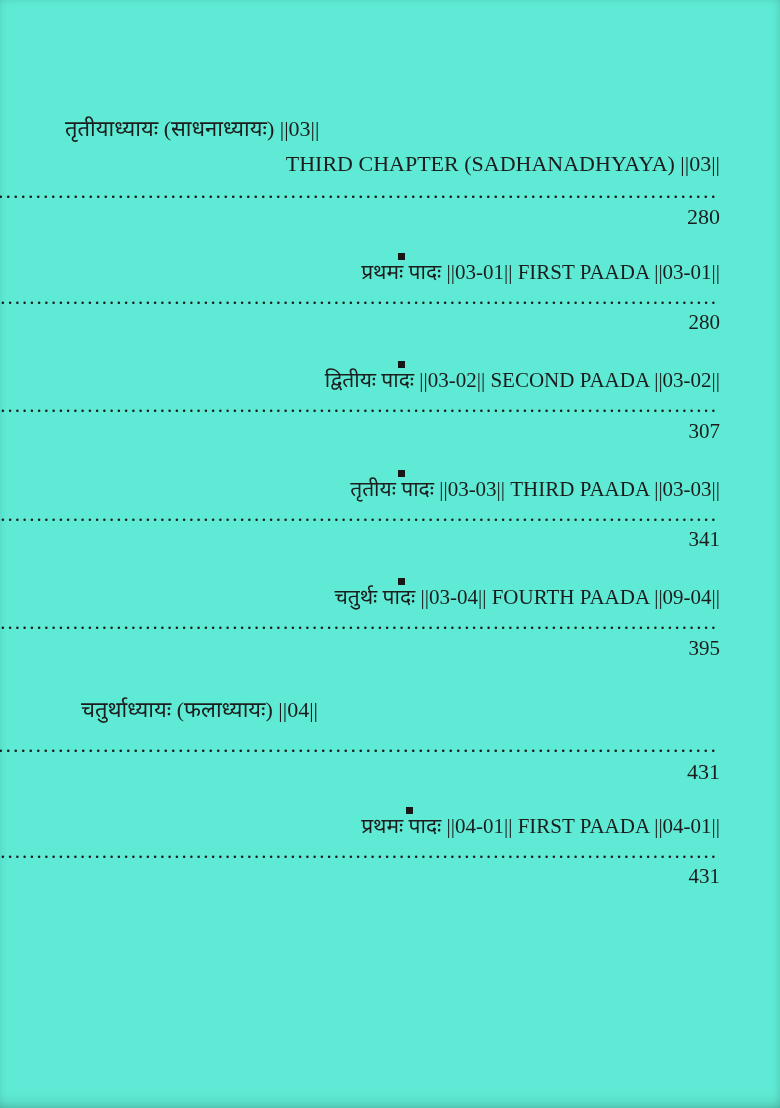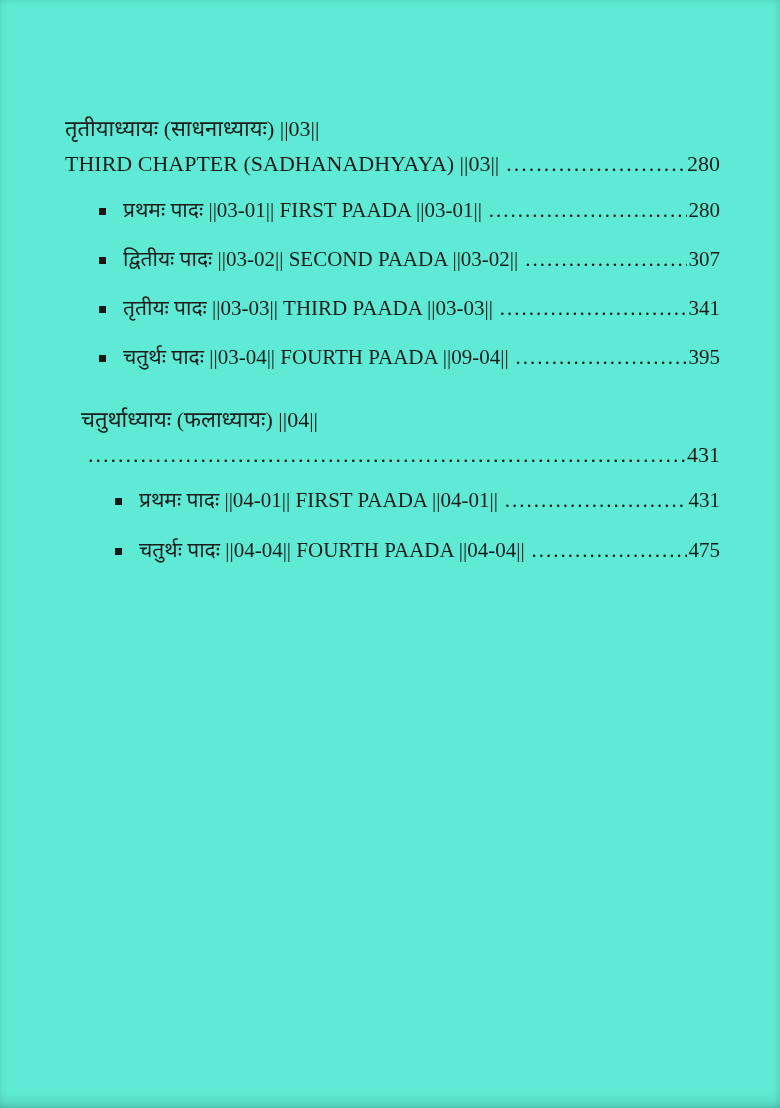--- a/index.html
+++ b/index.html
@@ -25,21 +25,22 @@
   }
   .heading-skt {
     font-size: 22px;
     font-weight: normal;
     margin: 0 0 9px 0;
     line-height: 1.2;
     white-space: nowrap;
   }
   .row {
     display: flex;
-    align-items: center;
+    align-items: flex-end;
+    flex-direction: column;
   }
   .chapter-row {
     font-size: 22px;
     line-height: 1.2;
     margin-bottom: 20px;
   }
   .item-row {
     font-size: 21px;
     line-height: 1.2;
     margin-bottom: 24px;
@@ -131,21 +132,15 @@
 
     <div class="row item-row">
       <span class="bullet"></span>
       <span class="label">प्रथमः पादः ||04-01|| FIRST PAADA ||04-01||</span>
       <span class="leader"></span>
       <span class="pagenum">431</span>
     </div>
 
 
 
-    <div class="row item-row">
-      <span class="bullet"></span>
-      <span class="label">चतुर्थः पादः ||04-04|| FOURTH PAADA ||04-04||</span>
-      <span class="leader"></span>
-      <span class="pagenum">475</span>
-    </div>
   </section>
 
 </div>
 
 </body></html>

